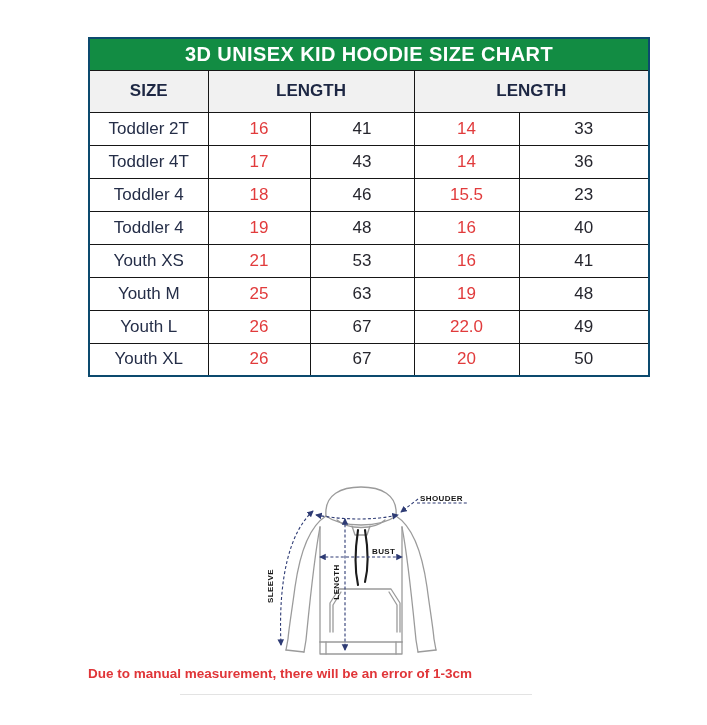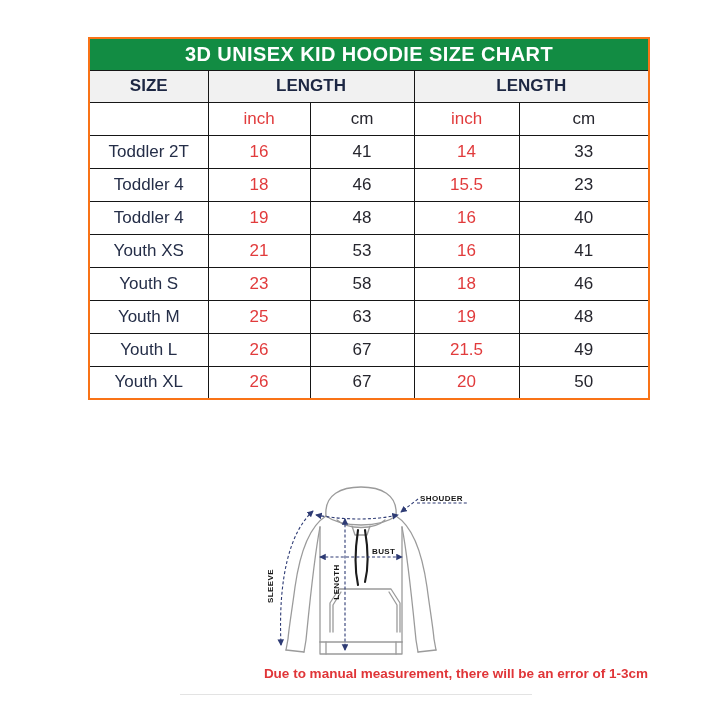--- a/index.html
+++ b/index.html
@@ -4,41 +4,41 @@
 <style>
   * { margin:0; padding:0; box-sizing:border-box; }
   html,body { background:#ffffff; }
   body { font-family:"Liberation Sans","DejaVu Sans",sans-serif; }
   .canvas { position:relative; width:707px; height:725px; background:#ffffff; overflow:hidden; }
 
   
   .size-table { position:absolute; left:88px; top:37px; width:560px;
                 border-collapse:collapse; table-layout:fixed; }
   .size-table th, .size-table td { border:1.5px solid #161616; text-align:center; vertical-align:middle; }
-  .size-table { border:2px solid #f97316; }
+  .size-table { border:2px solid #0c4a6e; }
   .banner-cell { background:#128c43; color:#ffffff; font-size:20px; font-weight:bold;
                  height:32px; letter-spacing:0.4px; }
-  .group-row th { background:#f1f1f1; color:#1d2743; font-size:17px; font-weight:bold; height:32px; }
+  .group-row th { background:#f1f1f1; color:#1d2743; font-size:17px; font-weight:bold; height:42px; }
   .units-row td { height:33px; font-size:17px; background:#ffffff; }
   .data-row td  { height:33px; font-size:17px; background:#ffffff;text-align:center; }
   .size-cell  { color:#252e48; }
   .num-red    { color:#e13b3c; }
   .num-dark   { color:#26262e; }
 
   
   .hoodie-wrap { position:absolute; left:268px; top:482px; width:205px; height:182px; }
   .hoodie-wrap svg { display:block; width:100%; height:100%; }
   .outline { stroke:#9b9b9b; stroke-width:1.3; fill:none; stroke-linecap:round; stroke-linejoin:round; }
   .string  { stroke:#1b1b1b; stroke-width:2.1; fill:none; stroke-linecap:round; }
   .measure { stroke:#2e3b74; stroke-width:1.1; fill:none; stroke-dasharray:3 2.2; }
   .diag-label { font-family:"Liberation Sans","DejaVu Sans",sans-serif; font-size:8px;
                 font-weight:bold; fill:#161616; letter-spacing:0.4px; }
 
   
-  .footer-note { position:absolute; left:88px; top:666px; width:560px; text-align:right;
+  .footer-note { position:absolute; left:88px; top:666px; width:560px; text-align:left;
                  color:#e03538; font-size:13.5px; font-weight:bold; }
   .footer-line { position:absolute; left:180px; top:694px; width:352px; height:1px; background:#e3e3e3; }
 </style>
 </head>
 <body>
 
 <div class="canvas">
 
   <table class="size-table">
     <colgroup>
@@ -50,38 +50,38 @@
     </colgroup>
     <thead>
       <tr>
         <th class="banner-cell" colspan="5">3D UNISEX KID HOODIE SIZE CHART</th>
       </tr>
       <tr class="group-row">
         <th>SIZE</th>
         <th colspan="2">LENGTH</th>
         <th colspan="2">LENGTH</th>
       </tr>
-      <tr class="units-row">
-        <td></td>
-        <td class="num-red">inch</td>
-        <td class="num-dark">cm</td>
-        <td class="num-red">inch</td>
-        <td class="num-dark">cm</td>
-      </tr>
     </thead>
     <tbody>
     <tr class="data-row">
       <td class="size-cell">Toddler 2T</td>
       <td class="num-red">16</td>
       <td class="num-dark">41</td>
       <td class="num-red">14</td>
       <td class="num-dark">33</td>
     </tr>
 
 
+    <tr class="data-row">
+      <td class="size-cell">Toddler 4T</td>
+      <td class="num-red">17</td>
+      <td class="num-dark">43</td>
+      <td class="num-red">14</td>
+      <td class="num-dark">36</td>
+    </tr>
 
     <tr class="data-row">
       <td class="size-cell">Toddler 4</td>
       <td class="num-red">18</td>
       <td class="num-dark">46</td>
       <td class="num-red">15.5</td>
       <td class="num-dark">23</td>
     </tr>
 
     <tr class="data-row">
@@ -93,41 +93,34 @@
     </tr>
 
     <tr class="data-row">
       <td class="size-cell">Youth XS</td>
       <td class="num-red">21</td>
       <td class="num-dark">53</td>
       <td class="num-red">16</td>
       <td class="num-dark">41</td>
     </tr>
 
-    <tr class="data-row">
-      <td class="size-cell">Youth S</td>
-      <td class="num-red">23</td>
-      <td class="num-dark">58</td>
-      <td class="num-red">18</td>
-      <td class="num-dark">46</td>
-    </tr>
 
     <tr class="data-row">
       <td class="size-cell">Youth M</td>
       <td class="num-red">25</td>
       <td class="num-dark">63</td>
       <td class="num-red">19</td>
       <td class="num-dark">48</td>
     </tr>
 
     <tr class="data-row">
       <td class="size-cell">Youth L</td>
       <td class="num-red">26</td>
       <td class="num-dark">67</td>
-      <td class="num-red">21.5</td>
+      <td class="num-red">22.0</td>
       <td class="num-dark">49</td>
     </tr>
 
     <tr class="data-row">
       <td class="size-cell">Youth XL</td>
       <td class="num-red">26</td>
       <td class="num-dark">67</td>
       <td class="num-red">20</td>
       <td class="num-dark">50</td>
     </tr>

